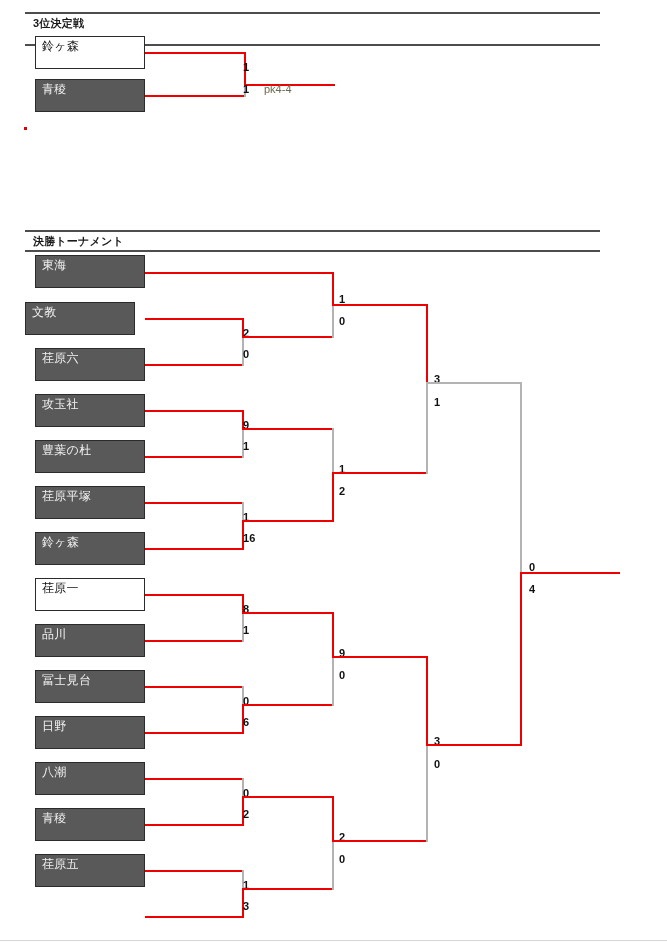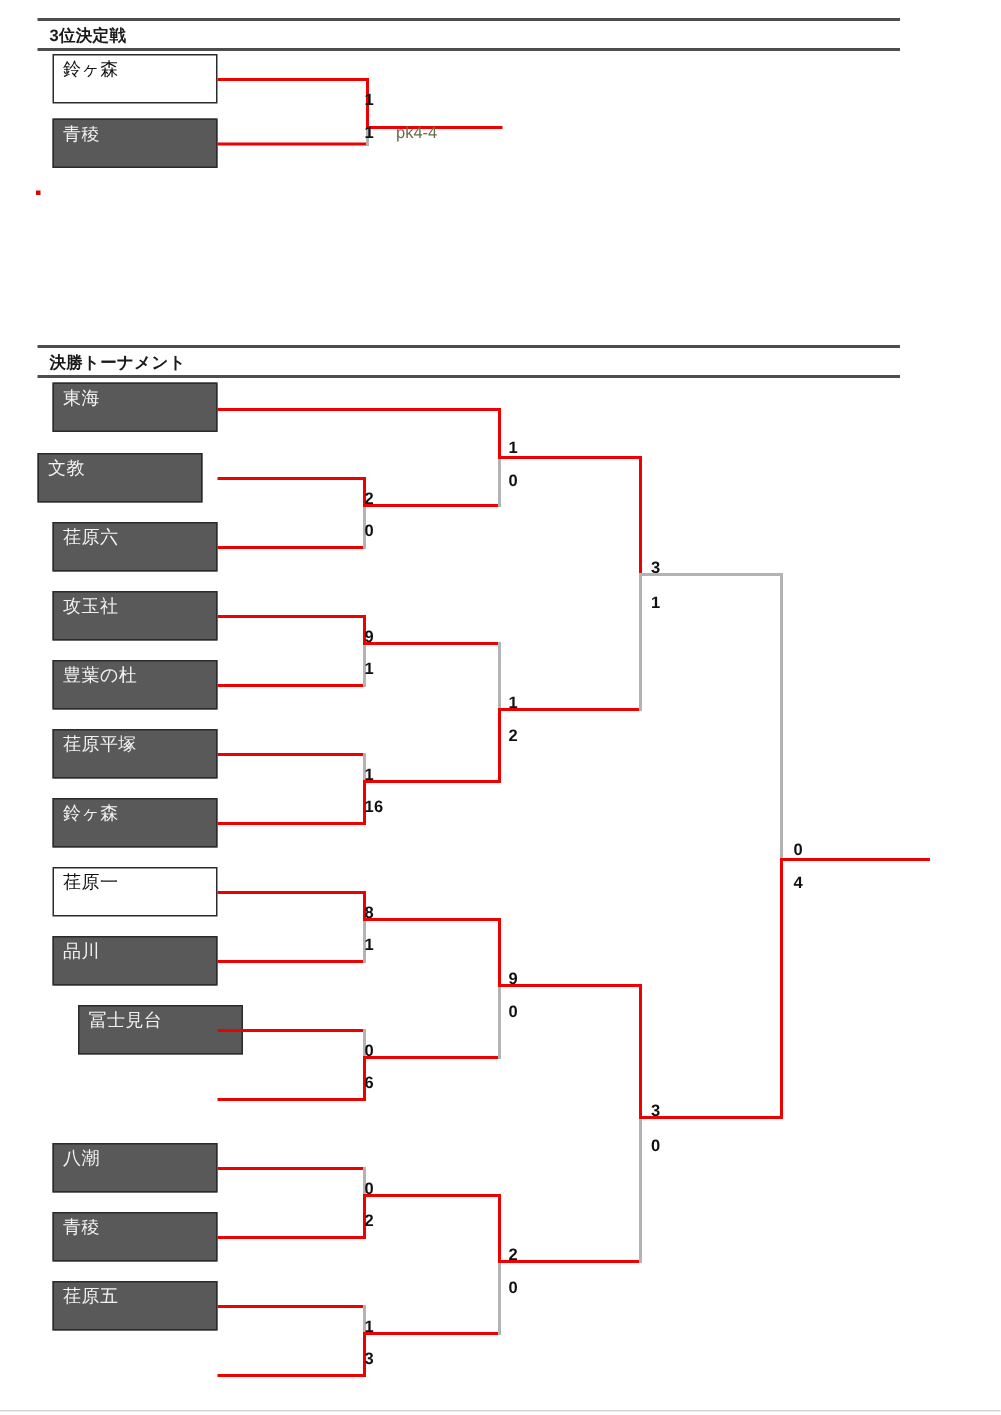--- a/index.html
+++ b/index.html
@@ -52,21 +52,21 @@
   }
 
   .dot{position:absolute;width:3px;height:3px;background:#e00000;}
   .footer-rule{position:absolute;left:0;top:940px;width:667px;height:1px;background:#d6d6d6;}
 </style>
 </head>
 <body>
 
 <div class="stage">
 
-  <div class="sec-hdr" style="top:12px;height:22px;">
+  <div class="sec-hdr" style="top:12px;height:34px;">
     <div class="rule-top"></div>
     <div class="sec-title">3位決定戦</div>
     <div class="rule-bot"></div>
   </div>
 
   <div class="team light" style="left:35px;top:36px;">
     <span class="tname">鈴ヶ森</span>
   </div>
   <div class="team dark" style="left:35px;top:79px;">
     <span class="tname">青稜</span>
@@ -110,22 +110,25 @@
     </div>
   <div class="team dark" style="left:35px;top:532px;">
     <span class="tname">鈴ヶ森</span>
     </div>
   <div class="team light" style="left:35px;top:578px;">
     <span class="tname">荏原一</span>
     </div>
   <div class="team dark" style="left:35px;top:624px;">
     <span class="tname">品川</span>
     </div>
-  <div class="team dark" style="left:52px;top:670px;padding-left:37px;">
+  <div class="team dark" style="left:35px;top:670px;padding-left:37px;">
     <span class="tname">冨士見台</span>
+    </div>
+  <div class="team dark" style="left:35px;top:716px;">
+    <span class="tname">日野</span>
     </div>
   <div class="team dark" style="left:35px;top:762px;">
     <span class="tname">八潮</span>
     </div>
   <div class="team dark" style="left:35px;top:808px;">
     <span class="tname">青稜</span>
     </div>
   <div class="team dark" style="left:35px;top:854px;">
     <span class="tname">荏原五</span>
     </div>

